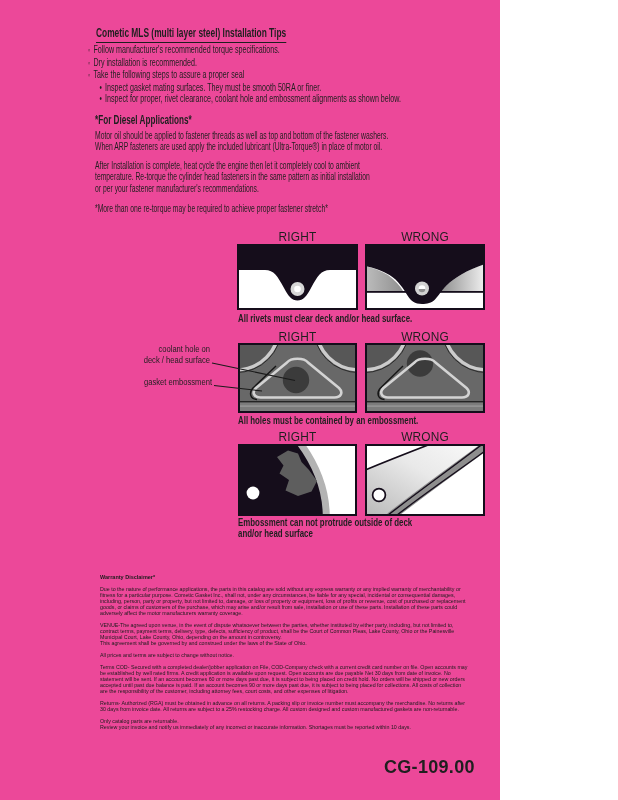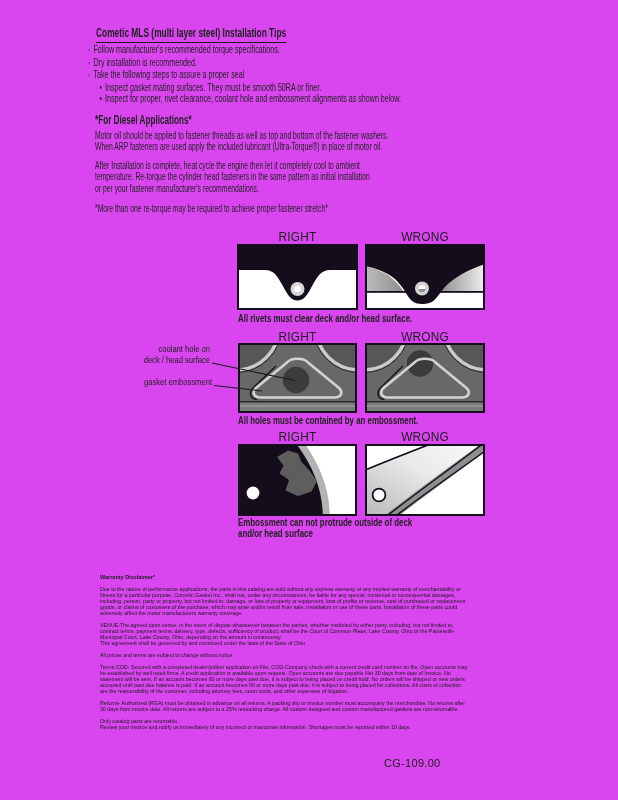--- a/index.html
+++ b/index.html
@@ -1,16 +1,16 @@
 <!DOCTYPE html>
 <html><head>
 <meta charset="utf-8">
 <style>
   html,body{margin:0;padding:0;background:#fff;}
-  .page{position:relative;width:618px;height:800px;background:#d946ef;
+  .page{position:relative;width:500px;height:800px;background:#ec4899;
         font-family:"Liberation Sans",sans-serif;color:#1f1f1f;overflow:hidden;}
   .abs{position:absolute;}
 
   
   .title{position:absolute;left:96px;top:26px;font-size:12.5px;font-weight:bold;
          white-space:nowrap;transform:scaleX(.67);transform-origin:0 0;
          border-bottom:1.3px solid #1f1f1f;padding-bottom:1.5px;}
 
   
   .tips{position:absolute;left:88px;top:44px;font-size:10.5px;line-height:11.6px;
@@ -46,21 +46,21 @@
   .slab{position:absolute;left:60px;width:150px;font-size:9.5px;line-height:10.8px;
         text-align:right;white-space:pre-line;transform:scaleX(.8);transform-origin:100% 0;}
   .sl1{top:344px;} .sl2{top:377px;width:152px;}
 
   
   .legal{position:absolute;left:100px;top:574px;width:440px;font-size:5.3px;
          line-height:6px;color:#1c1c1c;}
   .legal .lh{font-weight:bold;font-size:5.5px;margin:0 0 6px 0;}
   .legal .lp{margin:0 0 6px 0;white-space:pre-line;}
 
-  .footer{position:absolute;left:384px;top:757px;font-size:11px;letter-spacing:.3px;}
+  .footer{position:absolute;left:384px;top:757px;font-size:18px;letter-spacing:.3px;font-weight:bold;}
 </style>
 </head>
 <body>
 
 <div class="page">
 
   <div class="title">Cometic MLS (multi layer steel) Installation Tips</div>
 
   <div class="tips">
     <div class="b"><span class="mk o">◦</span><span>Follow manufacturer's recommended torque specifications.</span></div>

